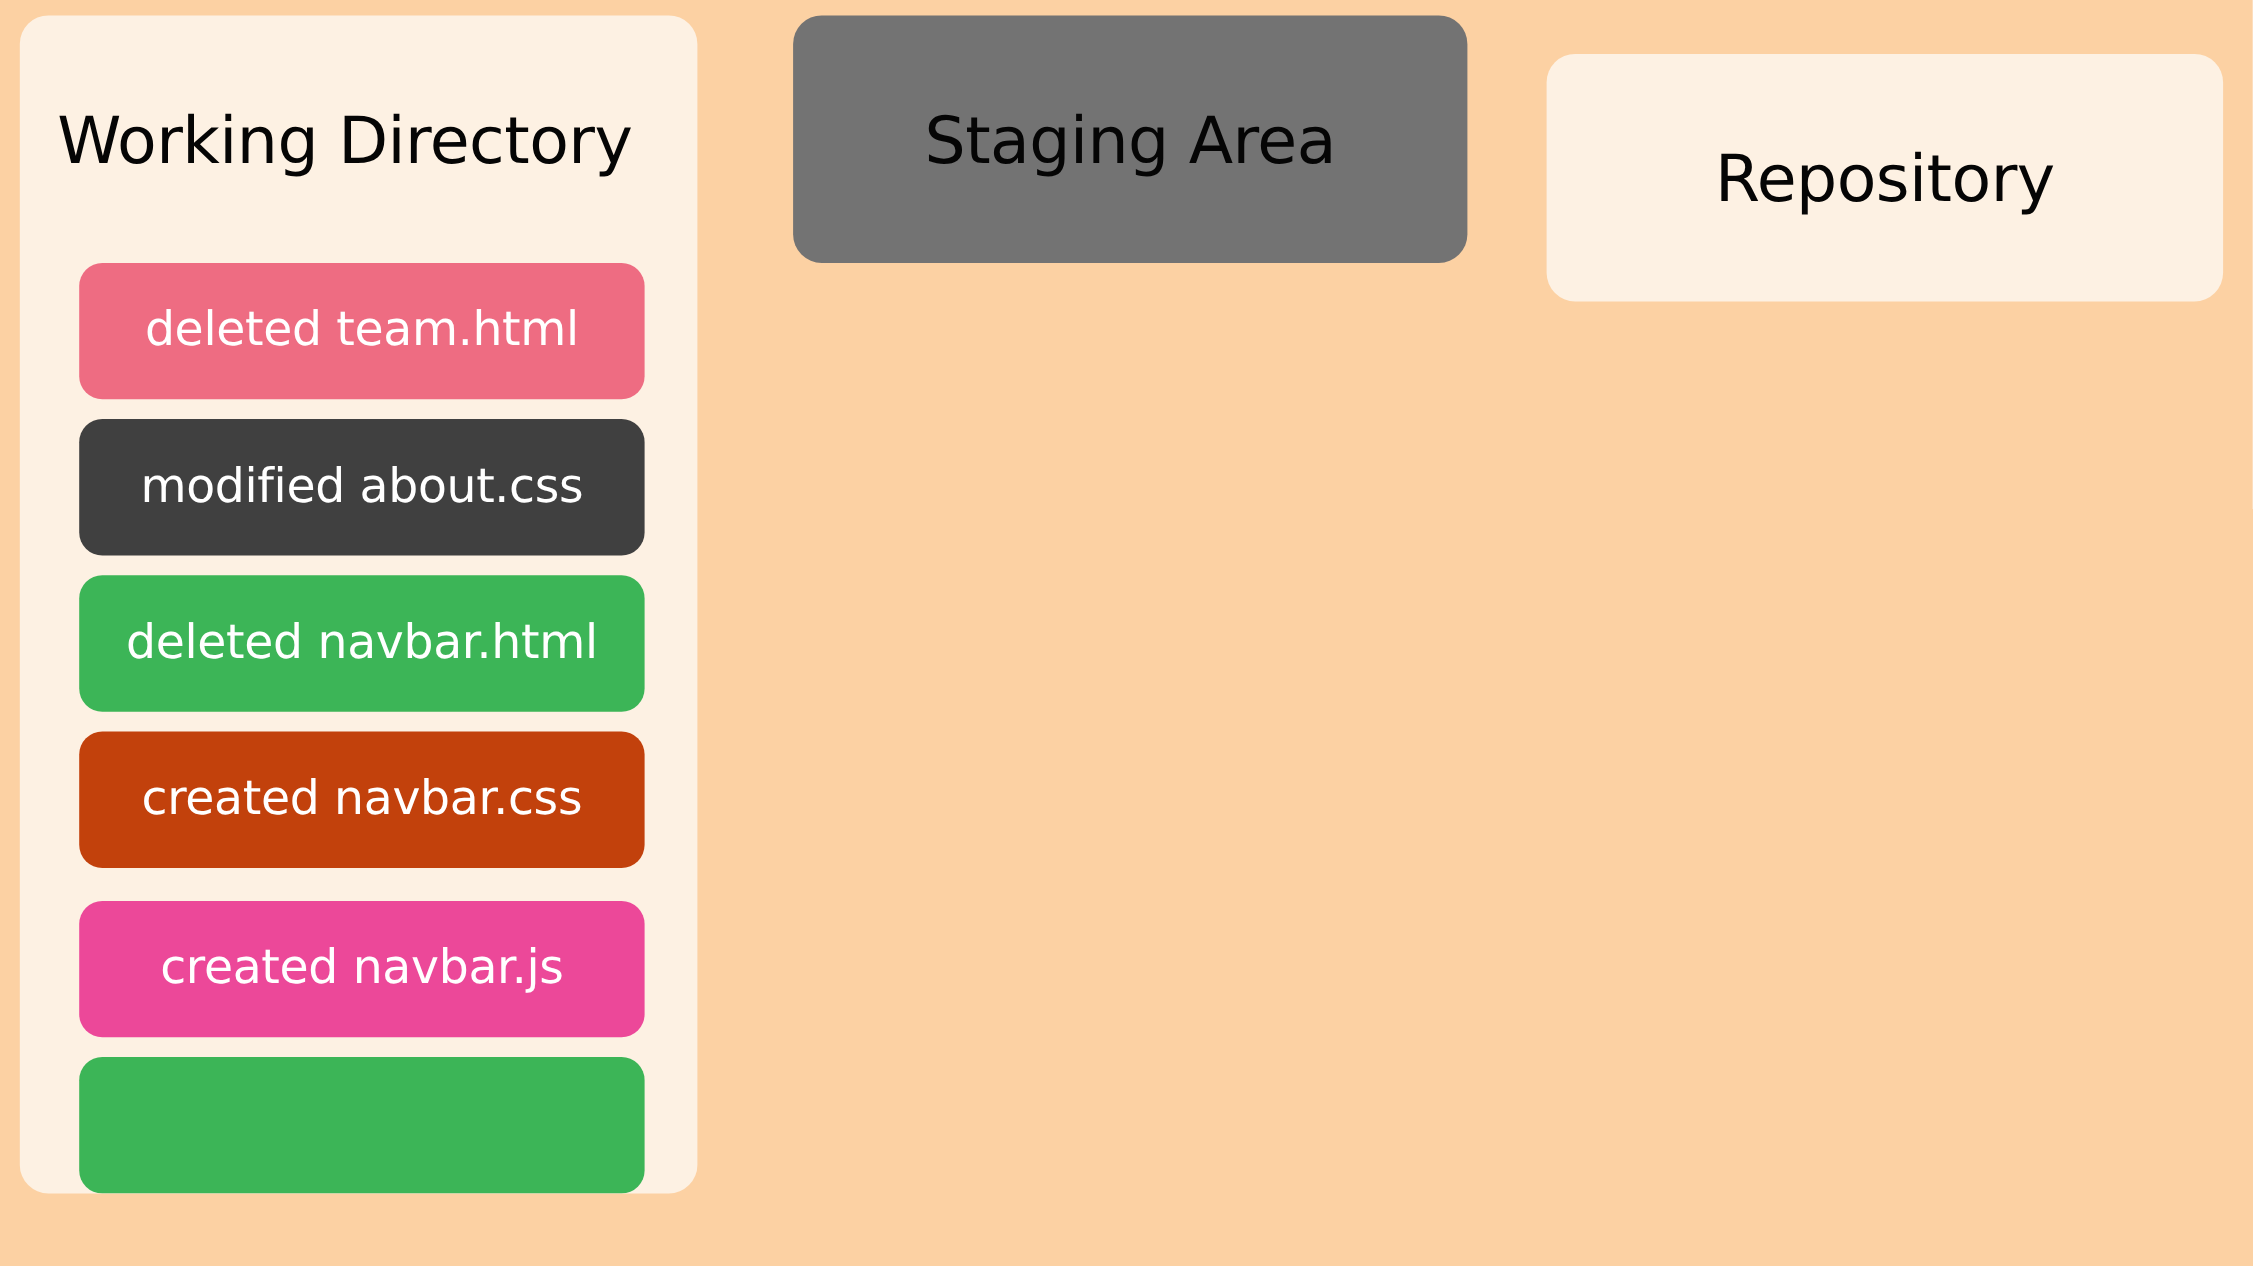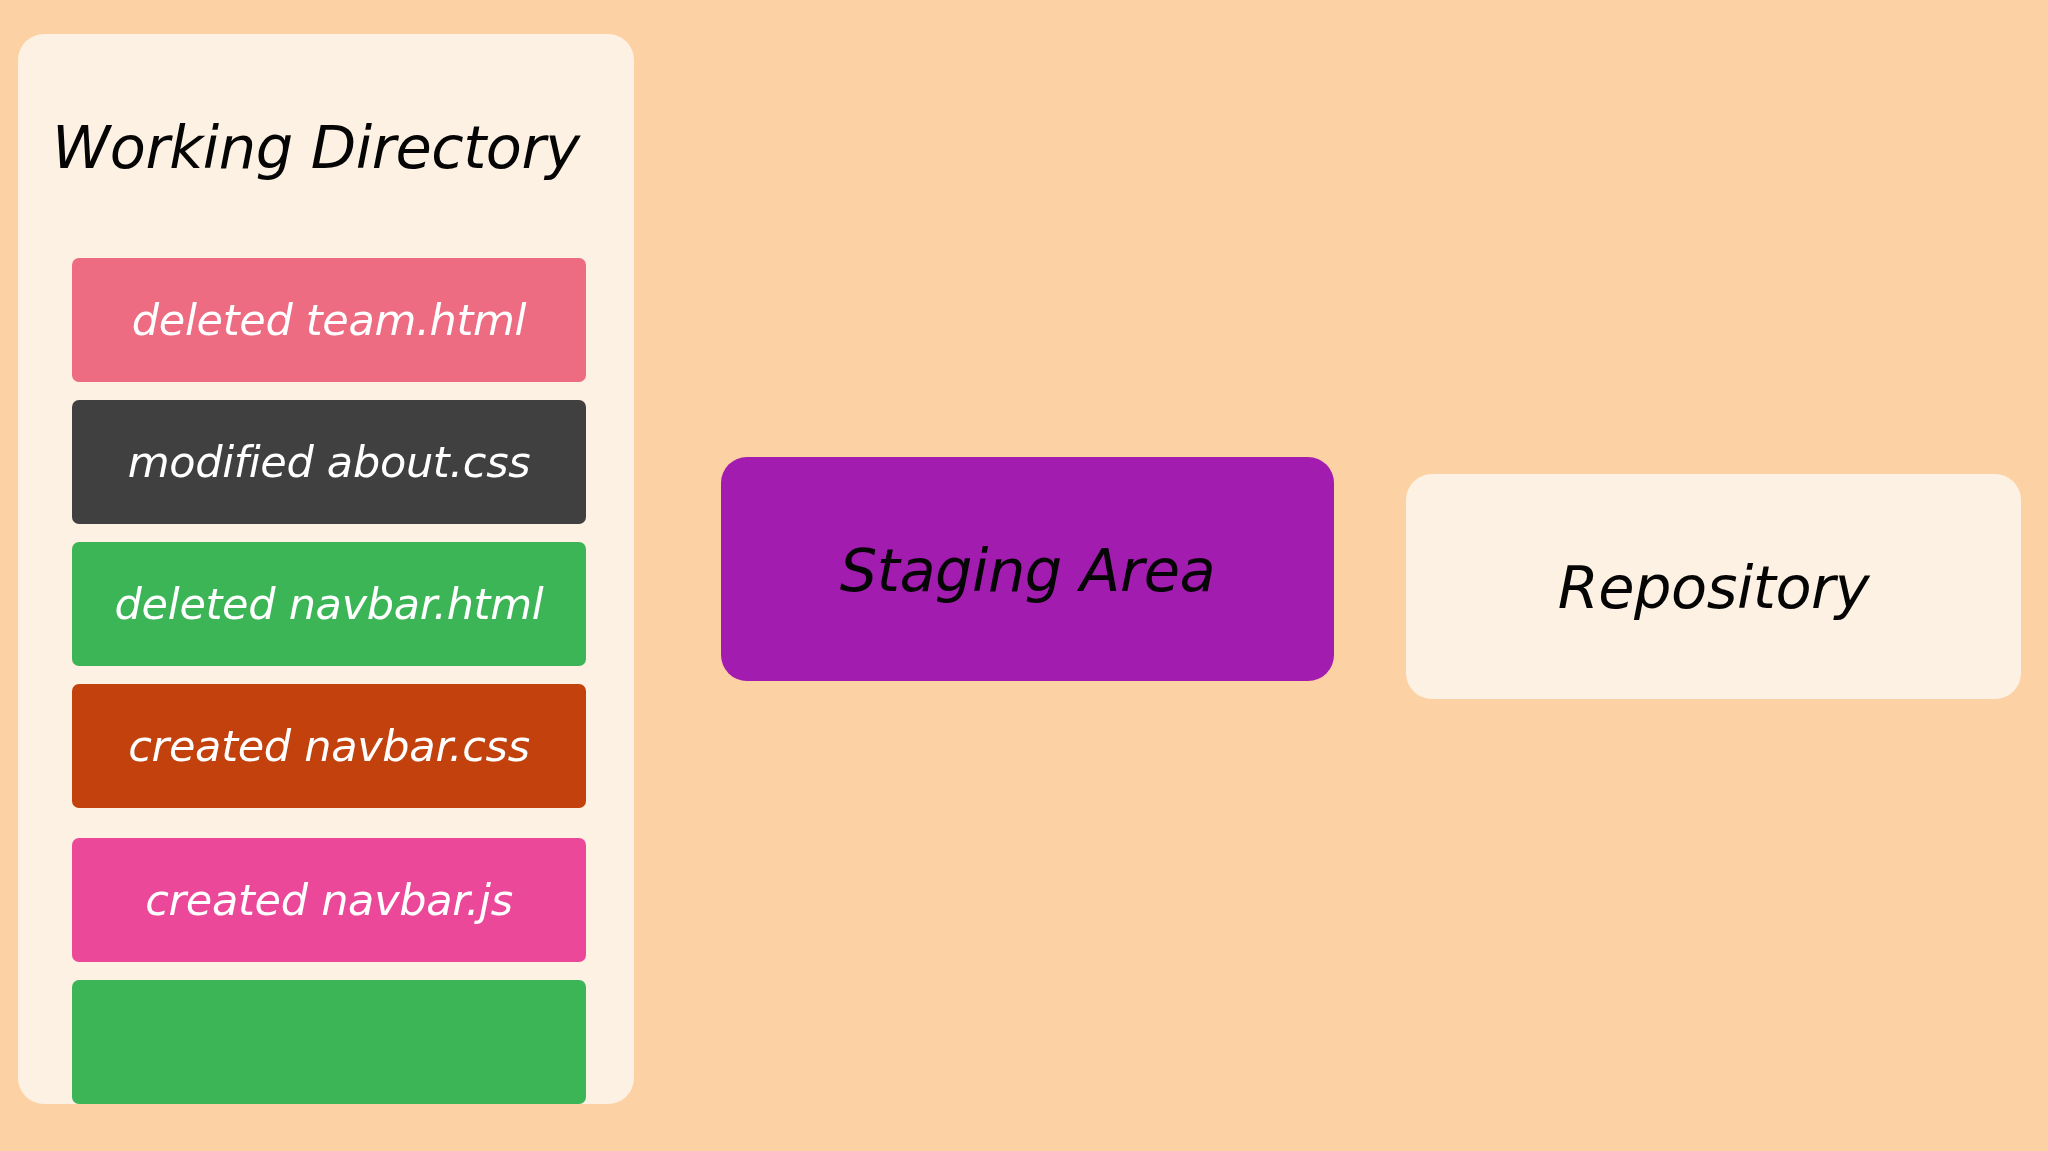--- a/index.html
+++ b/index.html
@@ -15,23 +15,22 @@
   }
 
   #stage {
     position: relative;
     width: 2048px;
     height: 1151px;
     background: #FCD1A3;
     box-sizing: border-box;
     display: flex;
     flex-direction: row;
-    align-items: center;
+    align-items: flex-start;
     padding: 14px 27px 27px 18px;
-    font-style: italic;
   }
 
   .panel {
     background: #FDF1E3;
     border-radius: 26px;
     box-sizing: border-box;
     position: relative;
     display: flex;
     flex-direction: column;
     overflow: hidden;
@@ -69,21 +68,21 @@
     list-style: none;
     margin: 0;
     padding: 31px 48px 0 54px;
     display: flex;
     flex-direction: column;
     gap: 18px;
   }
 
   .file-card {
     height: 124px;
-    border-radius: 7px;
+    border-radius: 21px;
     display: flex;
     align-items: center;
     justify-content: center;
     box-sizing: border-box;
     padding: 0 14px;
   }
 
   .file-card-label {
     color: #FFFFFF;
     font-family: "DejaVu Sans", "Liberation Sans", sans-serif;
@@ -121,21 +120,21 @@
         <li class="file-card status-created" style="background: #c2410c;">
           <span class="file-card-label">created navbar.css</span>
         </li>
         <li class="file-card status-created" style="background: #ec4899; margin-top: 12px;">
           <span class="file-card-label">created navbar.js</span>
         </li>
         <li class="file-card status-created" style="background: rgb(60, 181, 87);"></li>
       </ul>
   </section>
 
-  <section class="panel" id="panel-staging" style="background: #a21caf;">
+  <section class="panel" id="panel-staging" style="background: #737373;">
     <h2 class="panel-title" style="text-align: center; color: rgb(5, 5, 5);">Staging Area</h2>
     <ul class="card-list"></ul>
     <div class="empty-body"></div>
   </section>
 
   <section class="panel" id="panel-repository" style="background: rgb(253, 241, 227); margin-top: 35px;">
     <h2 class="panel-title" style="text-align: center; color: rgb(5, 5, 5);">Repository</h2>
     <ul class="card-list"></ul>
     <div class="empty-body"></div>
   </section>

